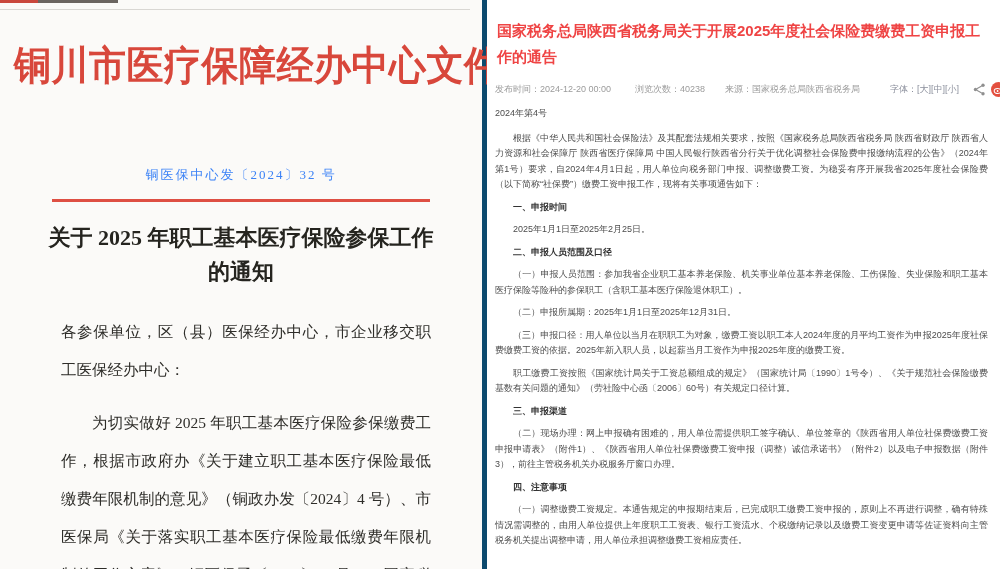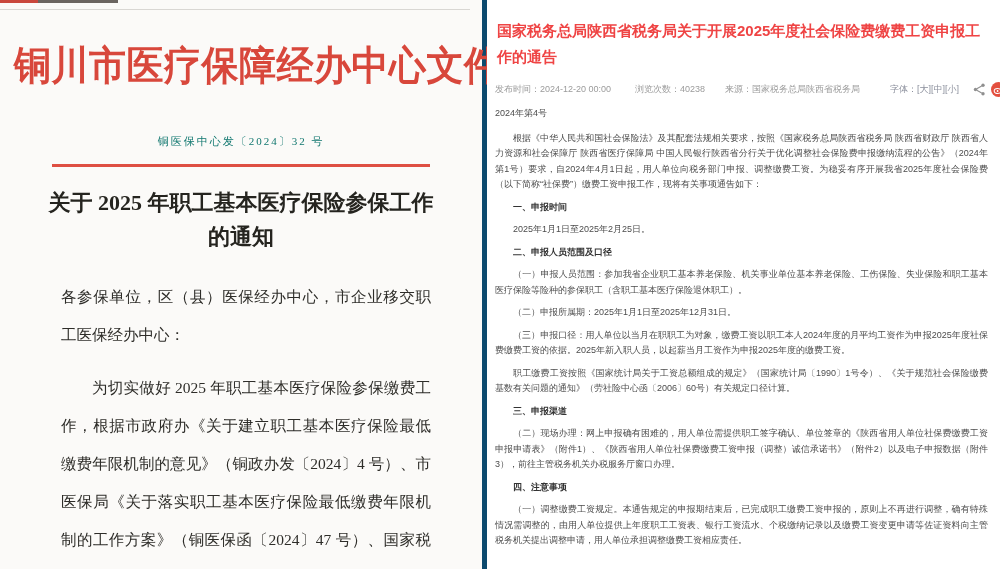--- a/index.html
+++ b/index.html
@@ -21,21 +21,21 @@
   .scan-edge{
     position:absolute;top:0;left:0;width:150px;height:3px;
     background:linear-gradient(90deg,#c9473c 0 38px,#6b6560 38px 118px,rgba(0,0,0,0) 118px);
   }
   .red-head{
     margin:34px 14px 0;text-align:center;white-space:nowrap;
     font-size:37px;font-weight:bold;line-height:64px;color:#d8473b;
     transform:scaleY(1.08);letter-spacing:0.5px;
   }
   .doc-no{
-    margin-top:36px;text-align:center;font-size:11px;letter-spacing:2px;color:#0f766e;
+    margin-top:68px;text-align:center;font-size:13px;letter-spacing:2px;color:#3b82f6;
   }
   .red-rule{width:378px;height:3px;background:#de4f43;margin:15px auto 0;}
   .doc-title{
     margin:19px auto 12px;width:400px;text-align:center;
     font-size:22px;font-weight:bold;line-height:34px;color:#25241f;
   }
   .doc-body{
     margin:24px 36px 0 46px;font-size:15.5px;line-height:38px;
     text-align:justify;color:#2e2d29;
   }

